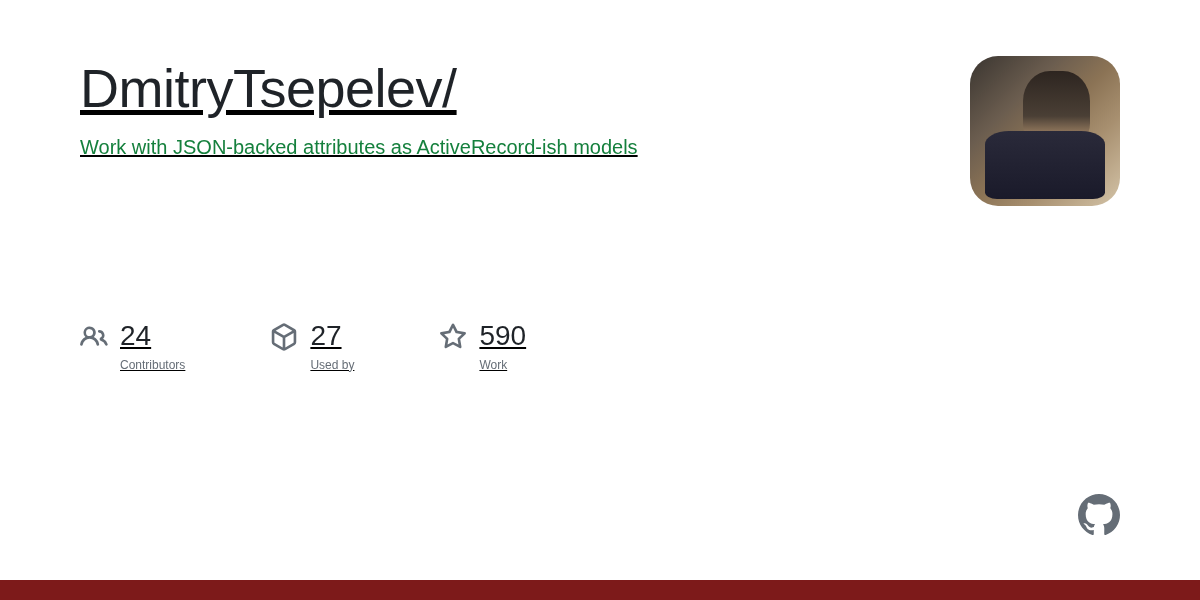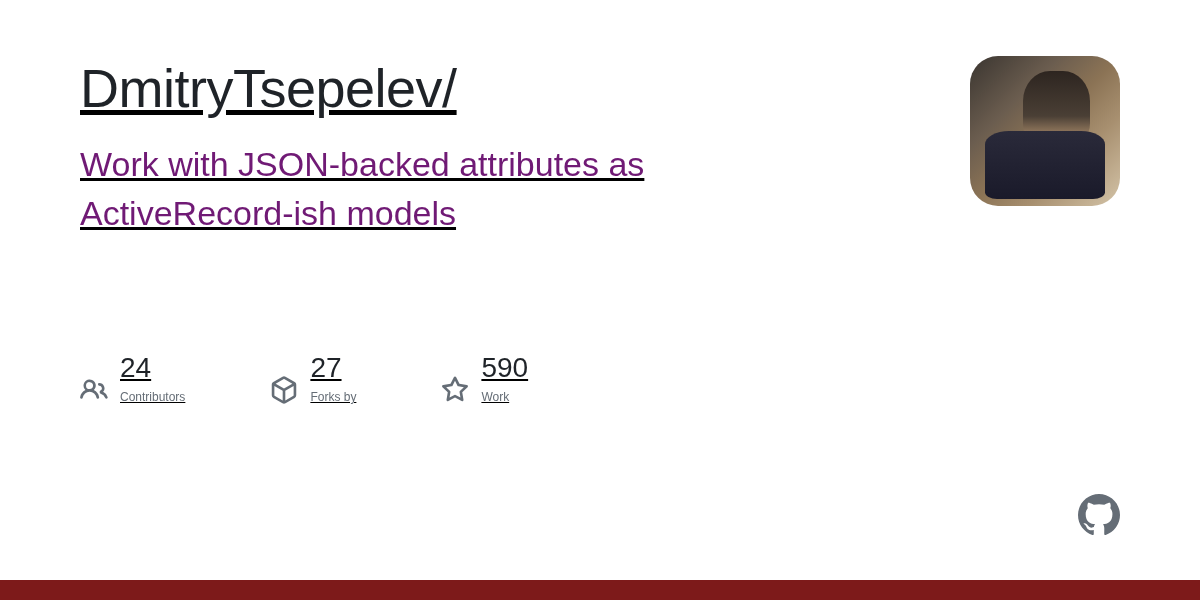--- a/index.html
+++ b/index.html
@@ -45,23 +45,23 @@
     .repo-owner {
       font-weight: 400;
     }
     
     .repo-name {
       font-weight: 700;
       display: block;
     }
     
     .description {
-      margin-top: 19px;
-      font-size: 34px;
-      color: #701a75;
+      margin-top: 12px;
+      font-size: 20px;
+      color: #15803d;
       line-height: 1.45;
       max-width: 720px;
     }
     
     .avatar {
       width: 150px;
       height: 150px;
       border-radius: 28px;
       background: linear-gradient(135deg, #3a3530 0%, #6b5d4f 30%, #8b7355 50%, #a89070 70%, #d4c4a8 100%);
       flex-shrink: 0;
@@ -93,21 +93,21 @@
     }
     
     .stats {
       display: flex;
       gap: 85px;
       margin-top: 115px;
     }
     
     .stat-item {
       display: flex;
-      align-items: flex-end;
+      align-items: flex-start;
       gap: 12px;
     }
     
     .stat-icon {
       width: 28px;
       height: 28px;
       flex-shrink: 0;
       color: #656d76;
       margin-top: 2px;
     }
@@ -173,21 +173,21 @@
       </div>
     </div>
 
     <div class="stat-item">
       <svg class="stat-icon" viewBox="0 0 16 16" fill="currentColor">
         <path d="m8.878.392 5.25 3.045c.54.314.872.89.872 1.514v6.098a1.75 1.75 0 0 1-.872 1.514l-5.25 3.045a1.75 1.75 0 0 1-1.756 0l-5.25-3.045A1.75 1.75 0 0 1 1 11.049V4.951c0-.624.332-1.201.872-1.514L7.122.392a1.75 1.75 0 0 1 1.756 0ZM7.875 1.69l-4.63 2.685L8 7.133l4.755-2.758-4.63-2.685a.248.248 0 0 0-.25 0ZM2.5 5.677v5.372c0 .09.047.171.125.216l4.625 2.683V8.432Zm6.25 8.271 4.625-2.683a.25.25 0 0 0 .125-.216V5.677L8.75 8.432Z"></path>
         <path d="M14 12.5l-2-1v-2l2 1zm-12-5l2-1v2l-2 1z" opacity="0"></path>
       </svg>
       <div class="stat-content">
         <span class="stat-value">27</span>
-        <span class="stat-label">Forks by</span>
+        <span class="stat-label">Used by</span>
       </div>
     </div>
 
     <div class="stat-item">
       <svg class="stat-icon" viewBox="0 0 16 16" fill="currentColor">
         <path d="M8 .25a.75.75 0 0 1 .673.418l1.882 3.815 4.21.612a.75.75 0 0 1 .416 1.279l-3.046 2.97.719 4.192a.751.751 0 0 1-1.088.791L8 12.347l-3.766 1.98a.75.75 0 0 1-1.088-.79l.72-4.194L.818 6.374a.75.75 0 0 1 .416-1.28l4.21-.611L7.327.668A.75.75 0 0 1 8 .25Zm0 2.445L6.615 5.5a.75.75 0 0 1-.564.41l-3.097.45 2.24 2.184a.75.75 0 0 1 .216.664l-.528 3.084 2.769-1.456a.75.75 0 0 1 .698 0l2.77 1.456-.53-3.084a.75.75 0 0 1 .216-.664l2.24-2.183-3.096-.45a.75.75 0 0 1-.564-.41L8 2.694Z"></path>
       </svg>
       <div class="stat-content">
         <span class="stat-value">590</span>
         <span class="stat-label">Work</span>

